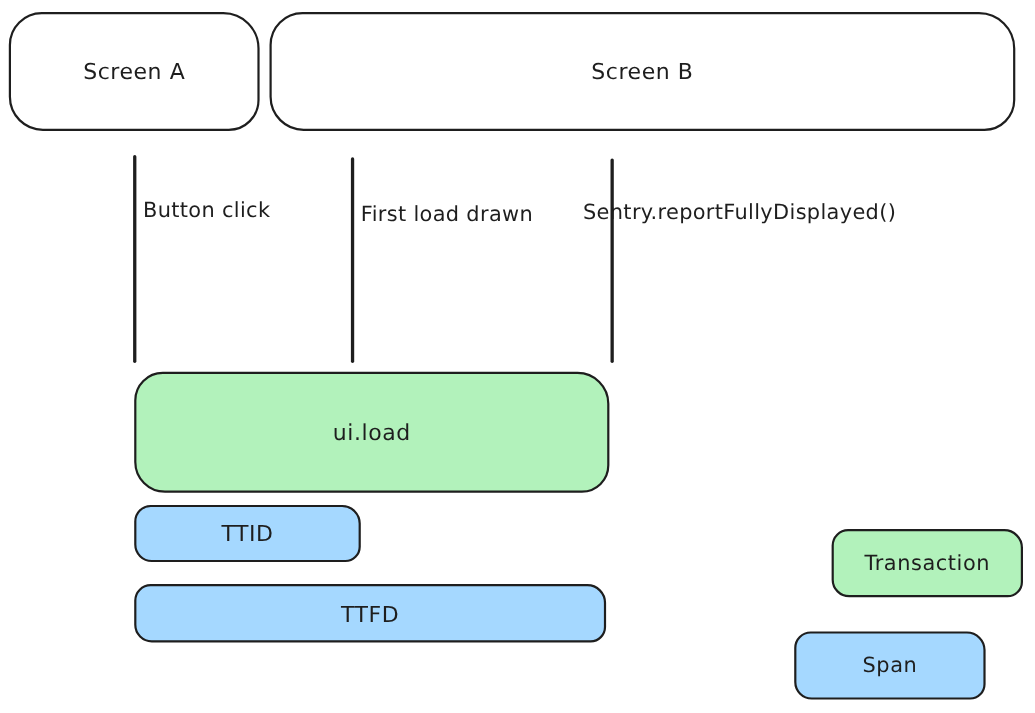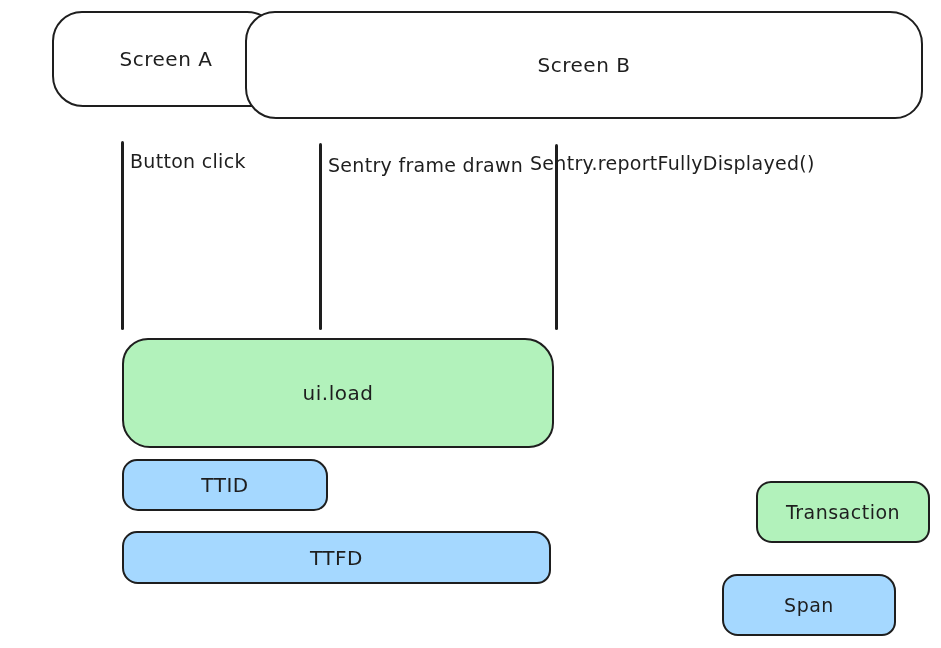--- a/index.html
+++ b/index.html
@@ -46,43 +46,44 @@
     position: absolute;
     width: 3px;
     border-radius: 2px;
     background: var(--stroke, #1e1e1e);
   }
   .marker-label {
     position: absolute;
     font-size: 19px;
     letter-spacing: 0.3px;
     white-space: nowrap;
+    margin-top: 30px;
   }
   .label-text {
     display: inline-block;
   }
 </style>
 </head>
 <body>
 
 <div class="canvas">
 
-  <div class="box screen-box" style="left:8px; top:11px; width:228px; height:96px;margin-left:44px;">
+  <div class="box screen-box" style="left:8px; top:11px; width:228px; height:108px;">
     <span class="label-text">Screen A</span>
   </div>
 
   <div class="box screen-box" style="left:245px; top:11px; width:678px; height:108px;">
     <span class="label-text">Screen B</span>
   </div>
 
   <div class="vline" style="left:121px; top:141px; height:189px;"></div>
   <div class="marker-label" style="left:130px; top:150px;">Button click</div>
 
   <div class="vline" style="left:319px; top:143px; height:187px;"></div>
-  <div class="marker-label" style="left:328px; top:154px;">Sentry frame drawn</div>
+  <div class="marker-label" style="left:328px; top:154px;">First load drawn</div>
 
   <div class="vline" style="left:555px; top:144px; height:186px;"></div>
   <div class="marker-label" style="left:530px; top:152px;">Sentry.reportFullyDisplayed()</div>
 
   <div class="box bar bar-small fill-span" style="left:122px; top:459px; width:206px; height:52px;">
     <span class="label-text">TTID</span>
   </div>
 
   <div class="box bar bar-large fill-transaction" style="left:122px; top:338px; width:432px; height:110px;">
     <span class="label-text">ui.load</span>

